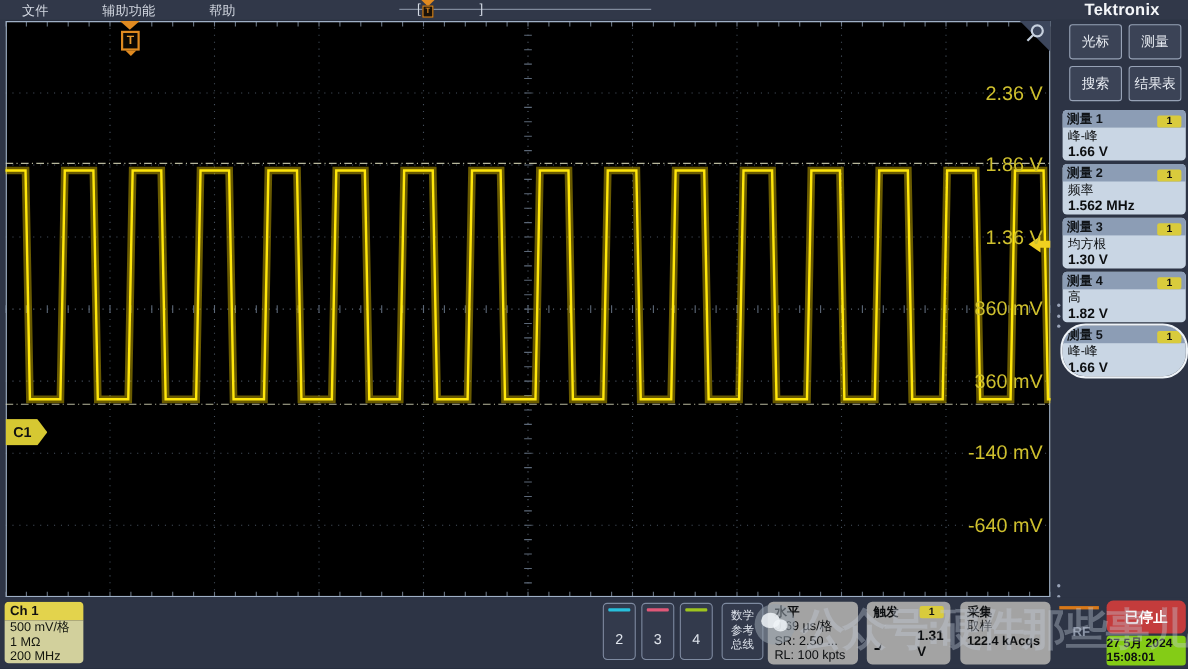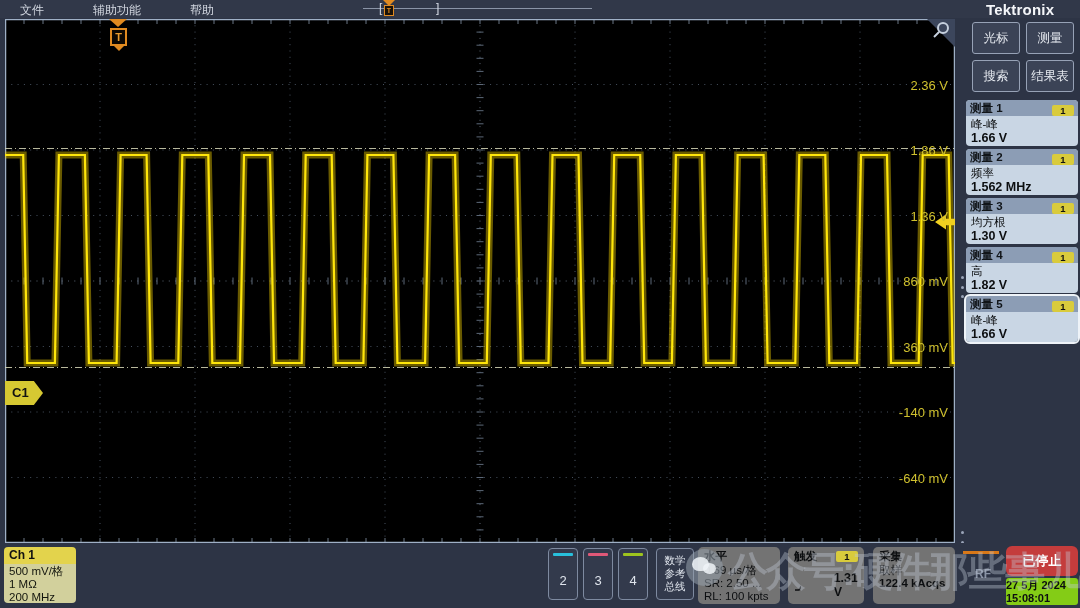--- a/index.html
+++ b/index.html
@@ -15,42 +15,42 @@
   #hpos-flag .tri{position:absolute;left:1px;top:0;width:0;height:0;
       border-left:6px solid transparent;border-right:6px solid transparent;border-top:6px solid #e08a20;}
   #hpos-flag .box{position:absolute;left:2px;top:5px;width:8px;height:9px;border:1.5px solid #e08a20;
       background:#1a1208;color:#e08a20;font-size:7px;font-weight:bold;text-align:center;line-height:9px;}
   #brand{position:absolute;left:986px;top:1px;font-size:15px;font-weight:bold;color:#f4f6f9;letter-spacing:.2px;}
   
   #display{position:absolute;left:5px;top:19px;width:950px;height:524px;background:#000;}
   #display svg{position:absolute;left:0;top:0;}
   #axis-labels{position:absolute;inset:0;pointer-events:none;}
   .axis-label{position:absolute;right:7px;transform:translateY(-50%);
-      font-size:13px;color:#cfc02e;white-space:nowrap;}
+      font-size:18px;color:#cfc02e;white-space:nowrap;}
   
   #t-flag{position:absolute;left:104px;top:0;width:20px;height:36px;}
   #t-flag .tri-top{position:absolute;left:0;top:0;width:0;height:0;
       border-left:9px solid transparent;border-right:9px solid transparent;border-top:8px solid #e08a20;}
   #t-flag .box{position:absolute;left:1px;top:9px;width:13px;height:14px;border:2px solid #e08a20;
       background:#0d0802;color:#e89a2e;font-size:11px;font-weight:bold;text-align:center;line-height:14px;}
   #t-flag .tri-bot{position:absolute;left:5px;top:27px;width:0;height:0;
       border-left:5px solid transparent;border-right:5px solid transparent;border-top:5px solid #e08a20;}
   
   #c1-flag{position:absolute;left:0;top:362px;width:38px;height:24px;background:#d6c832;
       clip-path:polygon(0 0,76% 0,100% 50%,76% 100%,0 100%);
       color:#111;font-size:13px;font-weight:bold;line-height:24px;padding-left:7px;box-sizing:border-box;}
   
   #sidebar{position:absolute;left:960px;top:18px;width:120px;height:525px;background:#2d3445;}
   .side-btn{position:absolute;width:48px;height:32px;background:#3b4356;border:1px solid #97a2b6;
       border-radius:3px;color:#e8ecf2;font-size:12.5px;display:flex;align-items:center;justify-content:center;
       text-align:center;line-height:13px;box-sizing:border-box;}
   #sbtn-0{left:12px;top:4px}#sbtn-1{left:66px;top:4px}#sbtn-2{left:12px;top:42px}#sbtn-3{left:66px;top:42px}
   .meas-badge{position:absolute;left:6px;width:112px;height:46px;border-radius:4px;overflow:hidden;
       background:#c9d6e4;}
-  .meas-badge.selected{outline:2px solid #eef3f8;}
+  .meas-badge.selected{outline:2px solid #eef3f8;border-radius:21px;}
   .meas-head{height:16px;background:#8c9db5;display:flex;align-items:flex-end;padding:0 4px;}
   .meas-title{font-size:11.5px;font-weight:bold;color:#101418;flex:1;}
   .pill{width:22px;height:11px;background:#d9cb3c;border-radius:2px;color:#111;font-size:9.5px;
       font-weight:bold;text-align:center;line-height:11px;}
   .meas-body{padding:1px 5px;}
   .meas-type{font-size:11.5px;color:#0c0e10;line-height:14px;}
   .meas-value{font-size:12.5px;color:#0c0e10;font-weight:bold;line-height:14px;}
   #mb-0{top:82px}#mb-1{top:131px}#mb-2{top:180px}#mb-3{top:229px}#mb-4{top:278px}
   .dots{position:absolute;left:1px;width:4px;height:22px;display:flex;flex-direction:column;justify-content:space-between;}
   .dots i{width:3px;height:3px;border-radius:50%;background:#9aa4b8;}
@@ -61,21 +61,21 @@
   #ch1-head{height:16px;background:#e3d34c;color:#111;font-size:12px;font-weight:bold;padding:1px 5px 0;}
   #ch1-body{height:40px;background:#d2d09c;color:#14160e;font-size:11.5px;line-height:13px;padding:1px 5px;}
   .chan-btn{position:absolute;top:5px;width:30px;height:52px;background:#333a4c;border:1px solid #7e8aa0;
       border-radius:4px;box-sizing:border-box;}
   .chan-btn .chline{position:absolute;left:4px;top:4px;width:20px;height:3px;border-radius:1px;}
   .chan-btn .chnum{position:absolute;left:0;right:0;top:24px;text-align:center;color:#dfe4ec;font-size:13px;}
   #chb-0{left:548px}#chb-1{left:583px}#chb-2{left:618px}
   #math-btn{position:absolute;left:656px;top:5px;width:38px;height:52px;background:#333a4c;
       border:1px solid #7e8aa0;border-radius:4px;box-sizing:border-box;color:#dfe4ec;font-size:10.5px;
       line-height:13px;text-align:center;padding-top:5px;}
-  .info-panel{position:absolute;top:4px;height:57px;background:#737373;border-radius:5px;
+  .info-panel{position:absolute;top:4px;height:57px;background:#a3a3a3;border-radius:5px;
       box-sizing:border-box;padding:2px 6px;color:#0c0e10;}
   .panel-head{font-size:11.5px;font-weight:bold;display:flex;align-items:center;}
   .panel-head .ttl{flex:1;}
   .panel-line{font-size:11.5px;line-height:13px;white-space:nowrap;}
   #hor-panel{left:698px;width:82px;}
   #trig-panel{left:788px;width:76px;}
   #acq-panel{left:873px;width:82px;}
   #trig-level-row{display:flex;align-items:center;margin-top:7px;}
   #trig-level-row svg{margin-right:4px;}
   #trig-level{font-size:12.5px;font-weight:bold;margin-left:29px;}

